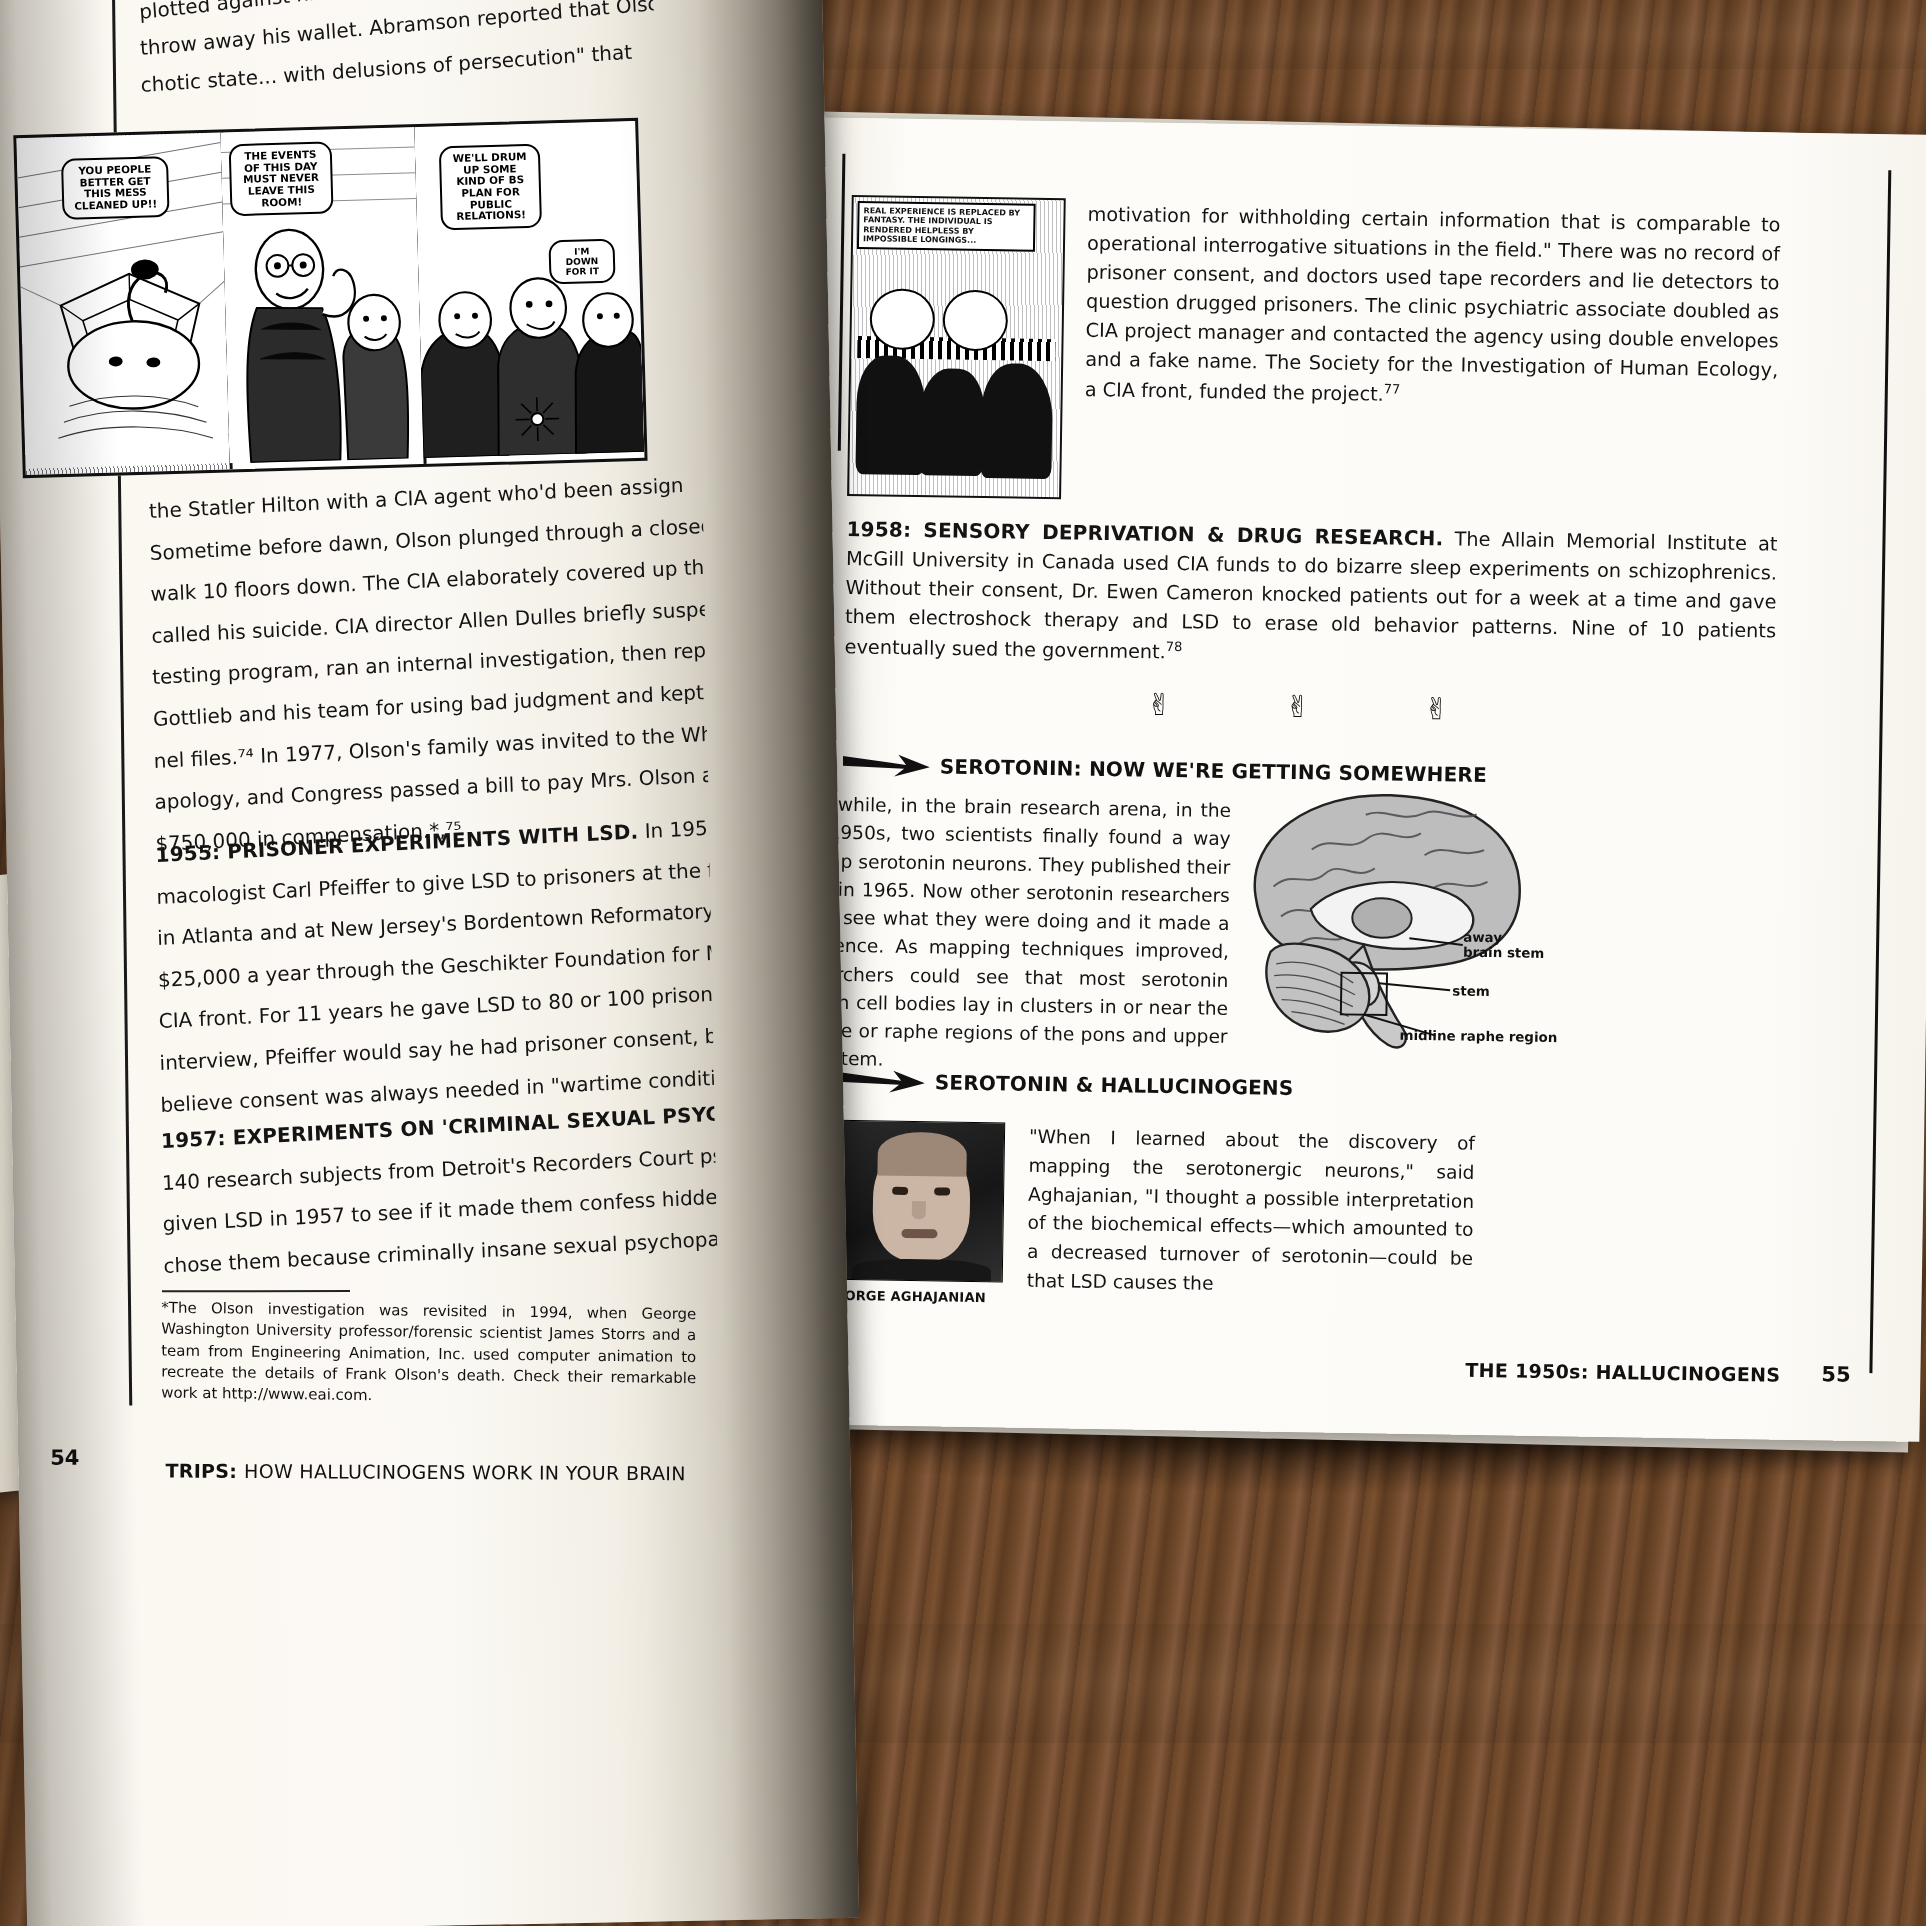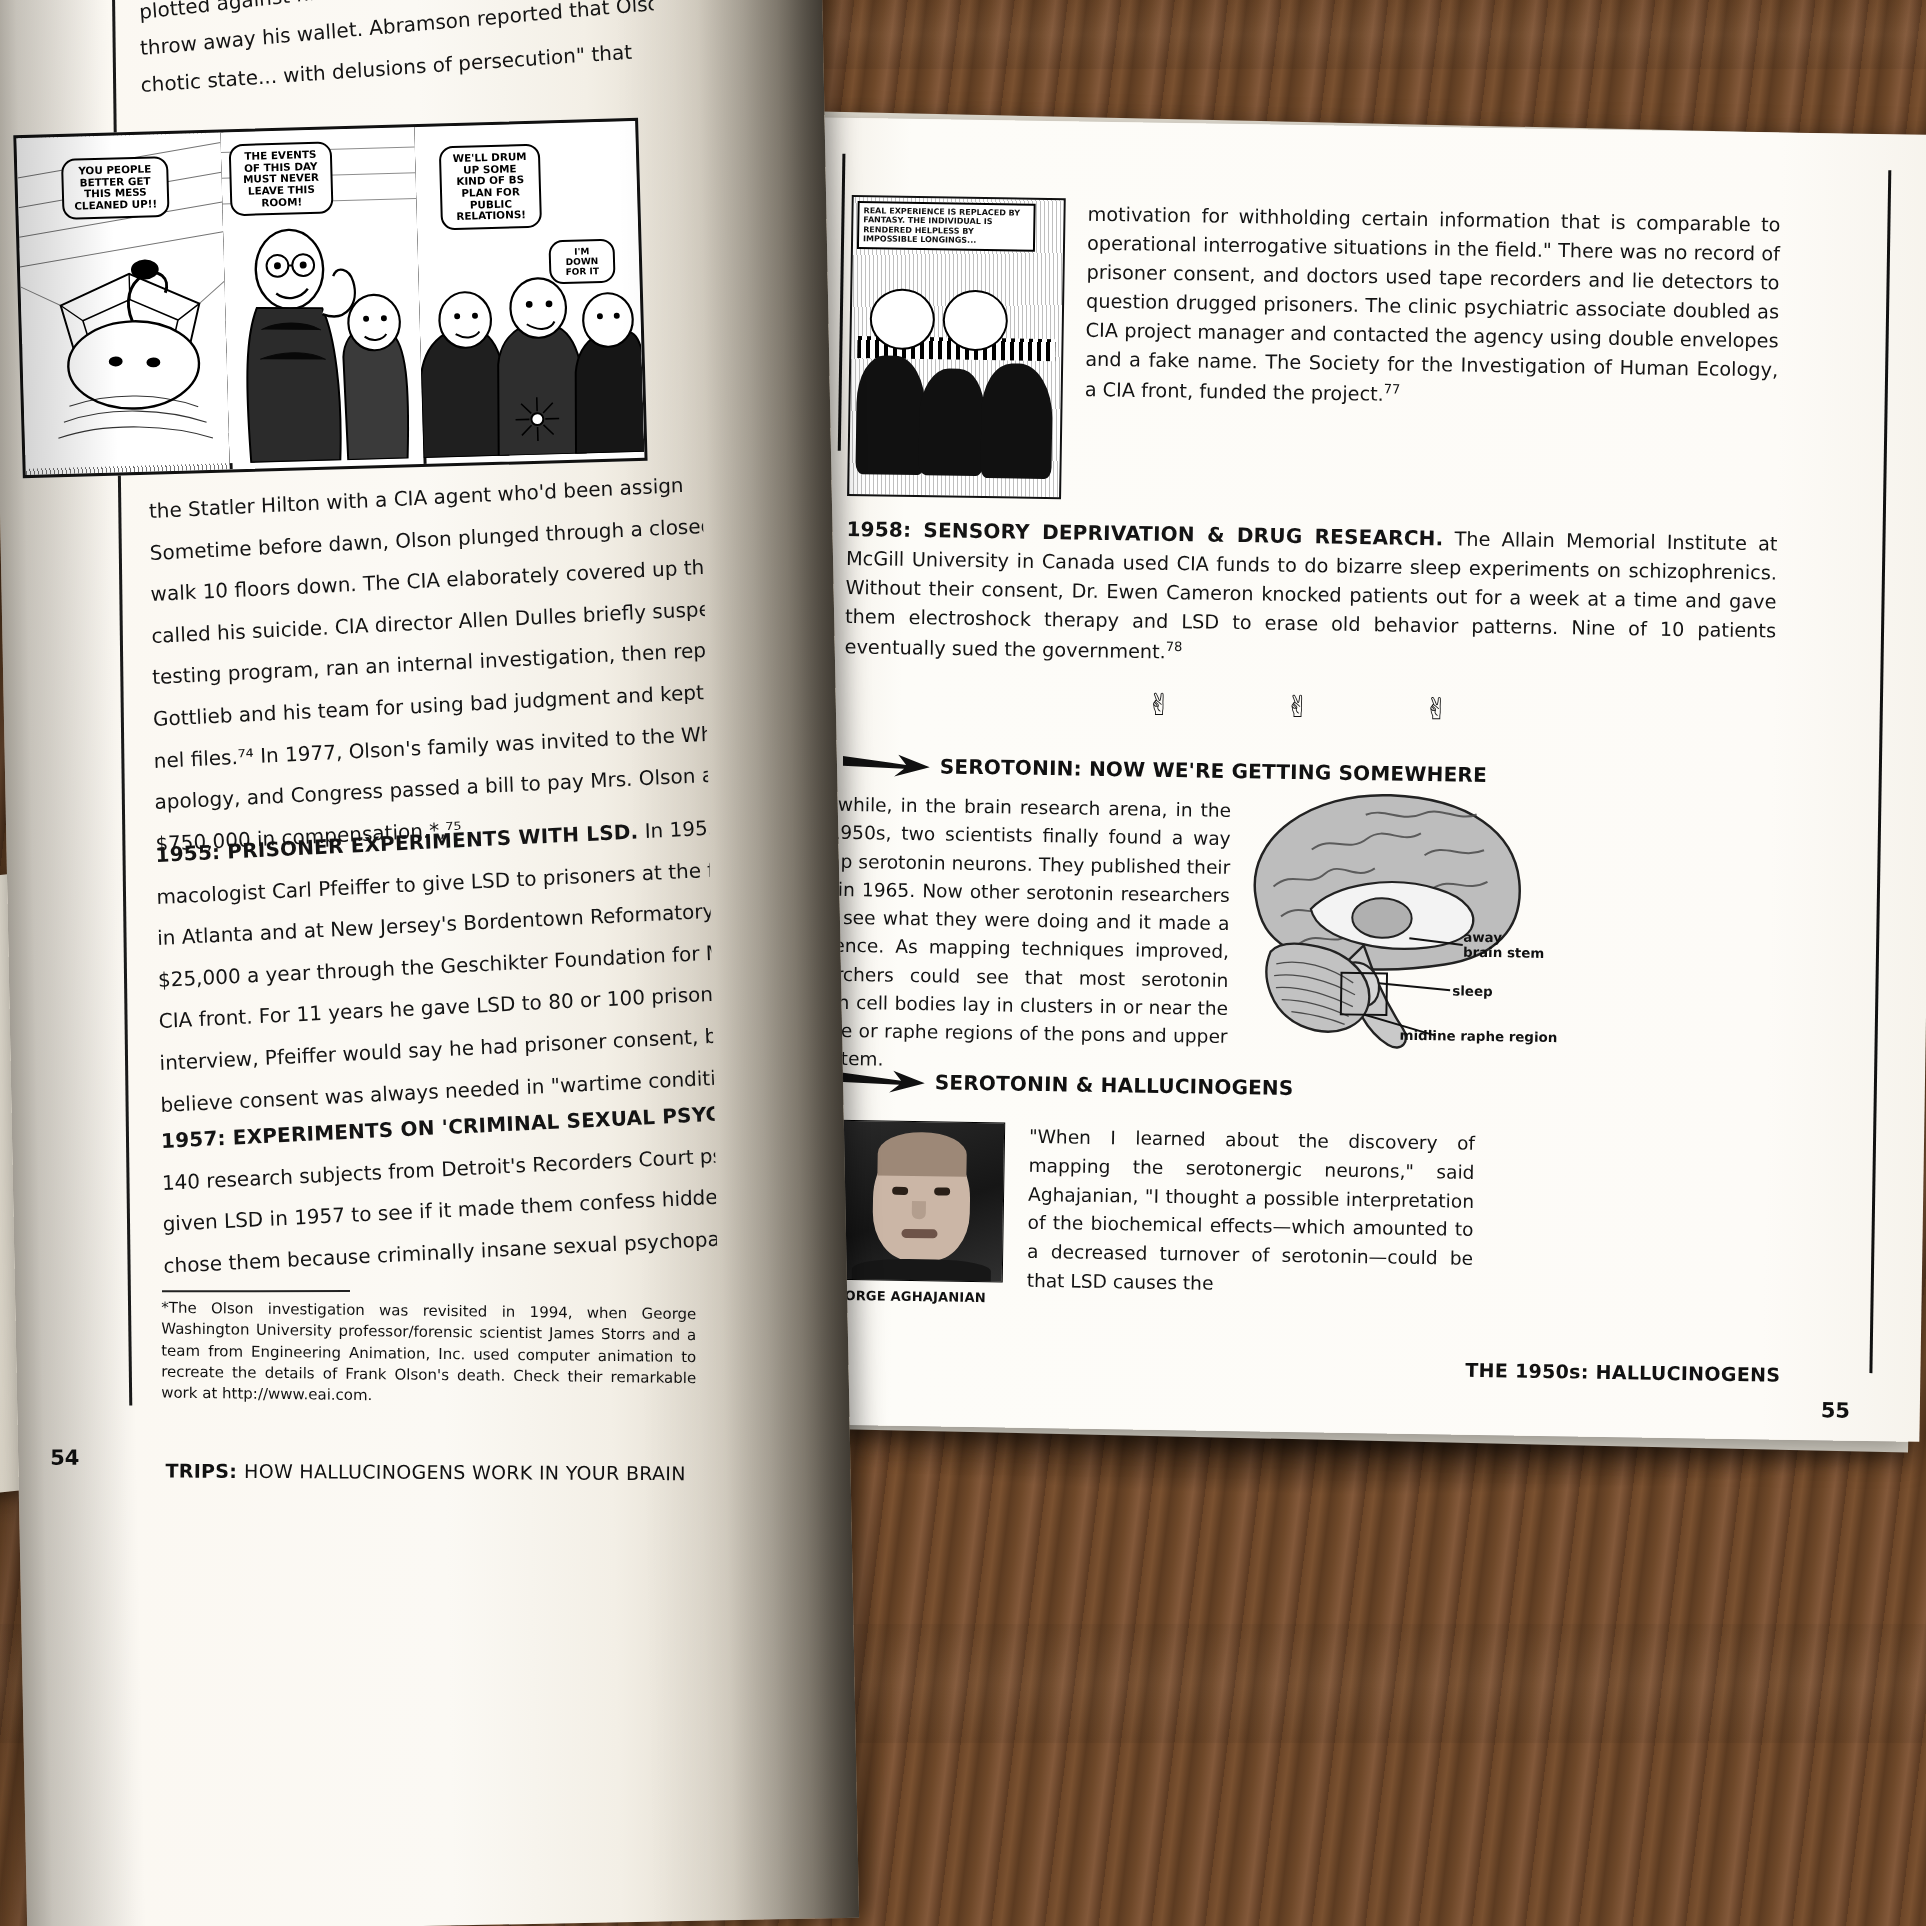--- a/index.html
+++ b/index.html
@@ -411,21 +411,21 @@
         <rect x="128" y="196" width="46" height="42" fill="none" stroke="#111" stroke-width="2"></rect>
 
         <line x1="196" y1="160" x2="250" y2="166" stroke="#111" stroke-width="2"></line>
         <line x1="166" y1="206" x2="238" y2="212" stroke="#111" stroke-width="2"></line>
         <line x1="152" y1="238" x2="224" y2="258" stroke="#111" stroke-width="2"></line>
       </svg>
       <span class="brain-label" style="left:248px; top:149px;">
         <span>away</span><br>
         <span>brain stem</span>
       </span>
-      <span class="brain-label" style="left:238px; top:203px;">sleep</span>
+      <span class="brain-label" style="left:238px; top:203px;">stem</span>
       <span class="brain-label" style="left:186px; top:248px;">midline raphe region</span>
     </div>
 
     <div class="arrow-head" style="left:61px; top:950px; width:891px;">
       <svg class="arrow-gfx" viewBox="0 0 88 26">
         <polygon points="0,4 64,12 56,2 88,14 52,24 62,16 0,14" fill="#111"></polygon>
       </svg>
       <span class="hd" style="font-size:20px">SEROTONIN &amp; HALLUCINOGENS</span>
     </div>
 
@@ -438,21 +438,21 @@
       <div style="position:absolute;left:65px;top:107px;width:36px;height:9px;background:#6d5348;border-radius:6px;"></div>
       <div style="position:absolute;left:16px;top:137px;width:139px;height:28px;background:#171717;border-radius:40% 40% 0 0;"></div>
     </div>
     <div class="photo-caption" style="left:51px; top:1170px;">GEORGE AGHAJANIAN</div>
 
     <div class="content body-text right" style="left:253px; top:1002px; width:446px; font-size:18.6px; line-height:1.55;">
       <span>"When I learned about the discovery of mapping the serotonergic neurons," said Aghajanian, "I thought a possible interpretation of the biochemical effects—which amounted to a decreased turnover of serotonin—could be that LSD causes the</span>
     </div>
 
     <div class="running-foot" style="left:693px; top:1231px;">THE 1950s: HALLUCINOGENS</div>
-    <div class="folio" style="left:1049px; top:1229px;margin-top:36px;">55</div>
+    <div class="folio" style="left:1049px; top:1229px;">55</div>
   </div>
 
   <div class="page" id="left-page">
     <div id="curl-light"></div>
     <div id="curl"></div>
 
     <div id="left-rule"></div>
 
     <div id="left-inner">
 

